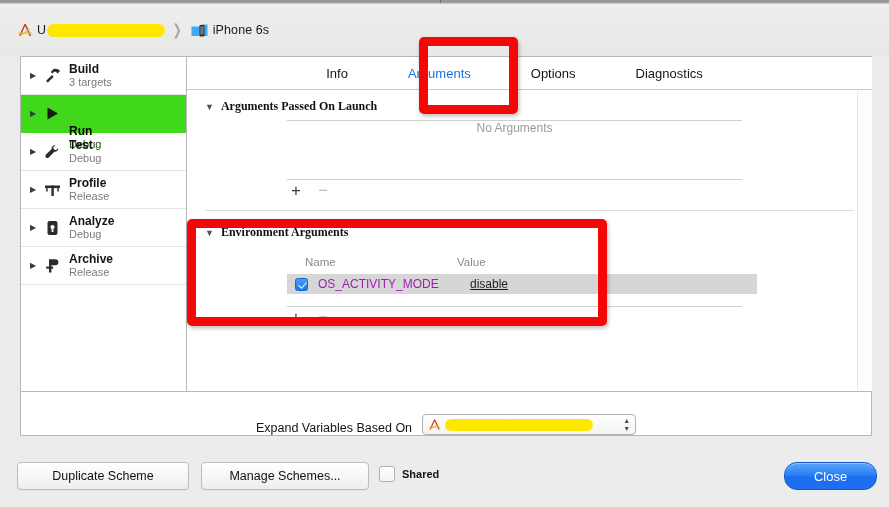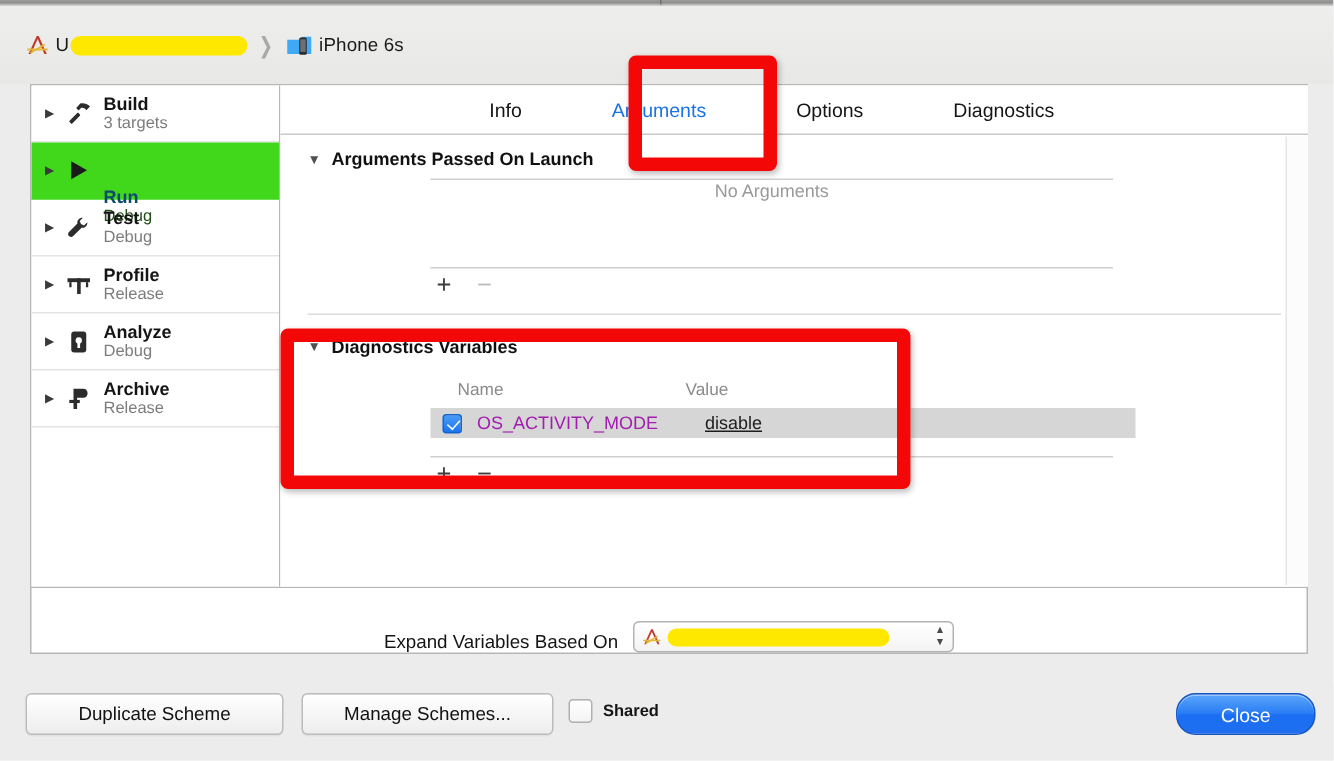--- a/index.html
+++ b/index.html
@@ -132,21 +132,21 @@
     font-size: 12px;
     font-weight: bold;
     color: #151515;
     display: block;
   }
   .si-sub {
     font-size: 11px;
     color: #7c7c7c;
     display: block;
   }
-  .sidebar-item.selected .si-title { color: #0c4a6e; margin-top: 48px; }
+  .sidebar-item.selected .si-title { color: #000000; margin-top: 48px; }
   .sidebar-item.selected .si-sub { color: #1d4d10; }
 
   
   #scheme-content {
     position: absolute;
     left: 166px; top: 0;
     width: 685px; height: 334px;
     background: #ffffff;
   }
   #tab-bar {
@@ -183,20 +183,21 @@
   }
   .section-header .tri {
     font-size: 9px;
     color: #505050;
     margin-right: 7px;
   }
   .section-title {
     font-size: 12px;
     font-weight: bold;
     color: #111111;
+    font-family: Liberation Serif, serif;
   }
 
   .table-wrap {
     margin-left: 100px;
     width: 545px;
   }
   .table-rule {
     height: 1px;
     background: #cfcfcf;
     width: 455px;
@@ -567,21 +568,21 @@
         <div class="pm-row">
           <span class="pm-btn">+</span>
           <span class="pm-btn disabled">−</span>
         </div>
       </div>
 
       <div class="group-divider"></div>
 
       <div class="section-header" style="padding-top:14px;">
         <span class="tri">▼</span>
-        <span class="section-title">Diagnostics Variables</span>
+        <span class="section-title">Environment Arguments</span>
       </div>
 
       <div class="env-head">
         <span class="env-col-name">Name</span>
         <span>Value</span>
       </div>
 
       <div class="env-row">
         <span class="env-check"></span>
         <span class="env-name">OS_ACTIVITY_MODE</span>

